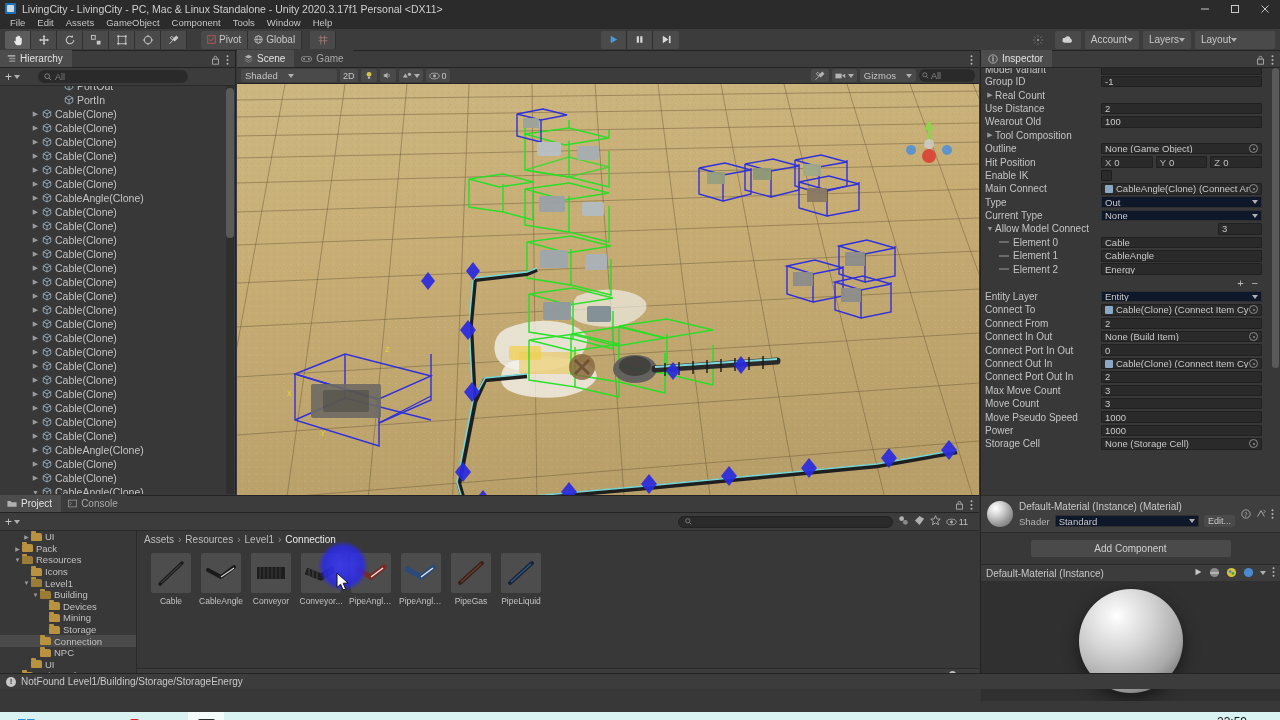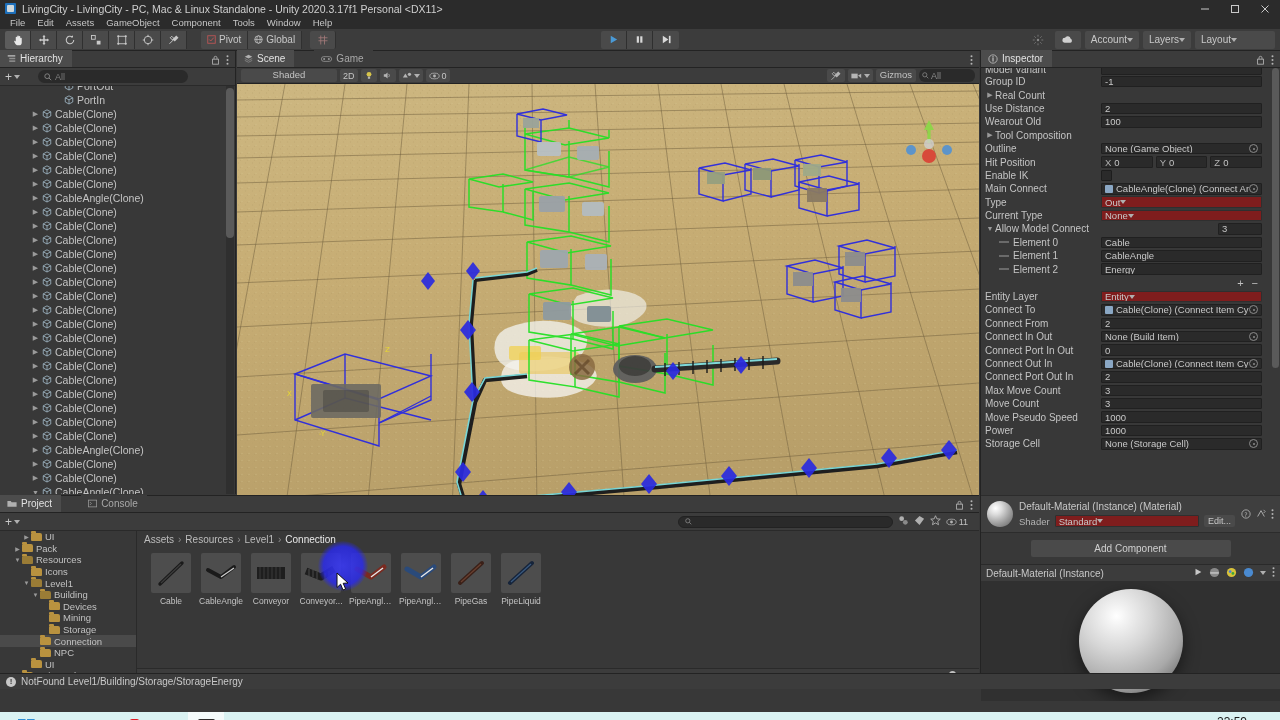--- a/index.html
+++ b/index.html
@@ -72,21 +72,21 @@
   .tb-drop {
     height: 18px; padding: 0 6px; background: #4a4a4a; border-radius: 2px;
     display: flex; align-items: center; color: #c8c8c8; font-size: 10px;
   }
   .caret { width:0;height:0;border-left:3px solid transparent;border-right:3px solid transparent;border-top:4px solid #b0b0b0; }
 
   
   .panel { position: absolute; background: #383838; }
   .panel-tabs {
     height: 17px; background: #3c3c3c; display: flex; align-items: flex-end;
-    border-bottom: 1px solid #232323; position: relative; gap: 20px;
+    border-bottom: 1px solid #232323; position: relative;
   }
   .ptab {
     height: 17px; padding: 0 9px 0 7px; display: flex; align-items: center; gap: 4px;
     font-size: 10px; color: #a8a8a8; background: #3c3c3c;
   }
   .ptab.active { background: #4c4c4c; color: #e2e2e2; }
   .ptab-icons { margin-left: auto; display: flex; align-items: center; gap: 6px; padding-right: 6px; color: #b4b4b4; font-size: 10px; }
 
   
   #hierarchy { left: 0; top: 51px; width: 236px; height: 443px; border-right: 1px solid #232323; }
@@ -120,21 +120,21 @@
   .hier-scroll-track { position:absolute; right:1px; top:0; width:8px; height:408px; background:#2f2f2f; }
 
   
   #sceneview { left: 237px; top: 51px; width: 742px; height: 443px; background: #1f1f1f; }
   .scene-toolbar2 {
     height: 16px; background: #3c3c3c; display: flex; align-items: center; gap: 3px;
     padding: 0 4px; border-bottom: 1px solid #232323; font-size: 9.5px; color: #c0c0c0;
   }
   .sb-drop {
     height: 13px; background: #4a4a4a; border-radius: 2px; display: flex; align-items: center;
-    padding: 0 4px; gap: 10px; color: #c4c4c4; font-size: 9.5px; flex-direction: column;
+    padding: 0 4px; gap: 10px; color: #c4c4c4; font-size: 9.5px;
   }
   .sb-btn {
     height: 13px; min-width: 16px; background: #4a4a4a; border-radius: 2px;
     display: flex; align-items: center; justify-content: center; padding: 0 3px;
     color: #c4c4c4; font-size: 9px; gap: 2px;
   }
   .scene-canvas { position: relative; width: 742px; height: 427px; overflow: hidden; background: #6b6b6b; }
 
   
   #inspector { left: 980px; top: 51px; width: 300px; height: 629px; border-left: 1px solid #232323; }
@@ -142,21 +142,21 @@
   .irow {
     height: 13.4px; display: flex; align-items: center; font-size: 10px; color: #c4c4c4;
     padding-left: 4px;
   }
   .irow .ilbl { width: 116px; flex: 0 0 116px; white-space: nowrap; overflow: hidden; }
   .ifield {
     flex: 1; height: 11.5px; background: #2a2a2a; border: 1px solid #202020;
     color: #c9c9c9; font-size: 9.5px; display: flex; align-items: center; padding: 0 3px;
     margin-right: 18px; border-radius: 1px; overflow: hidden; white-space: nowrap;
   }
-  .ifield.dropdown { background: #7f1d1d; border-color: #2f2f2f; }
+  .ifield.dropdown { background: #0f172a; border-color: #2f2f2f; justify-content: space-between; }
   .ifield.objref { justify-content: space-between; }
   .objpick { width:9px;height:9px;border:1px solid #8a8a8a;border-radius:50%; flex:0 0 9px; position:relative;}
   .objpick::after{content:"";position:absolute;inset:2.5px;background:#8a8a8a;border-radius:50%;}
   .ifoldout { width: 10px; flex: 0 0 10px; color: #9a9a9a; font-size: 7px; text-align: center; }
   .xyz { display: flex; flex: 1; gap: 3px; margin-right: 18px; }
   .xyzc { flex: 1; height: 11.5px; background: #2a2a2a; border: 1px solid #202020; display: flex; align-items: center; padding: 0 3px; gap: 3px; font-size: 9.5px; border-radius:1px; }
   .xyzc b { color: #b0b0b0; font-weight: normal; }
   .icheck { width: 11px; height: 11px; background: #2a2a2a; border: 1px solid #1d1d1d; display:flex;align-items:center;justify-content:center; color:#d8d8d8; font-size:9px; border-radius:1px;}
   .ilist-handle { width: 10px; height: 2px; background: #6a6a6a; margin-right: 4px; flex:0 0 10px; }
   .arr-size { width: 44px; height: 11.5px; background: #2a2a2a; border: 1px solid #202020; font-size: 9.5px; display:flex;align-items:center;padding:0 3px; margin-left:auto; margin-right:18px;border-radius:1px;}

